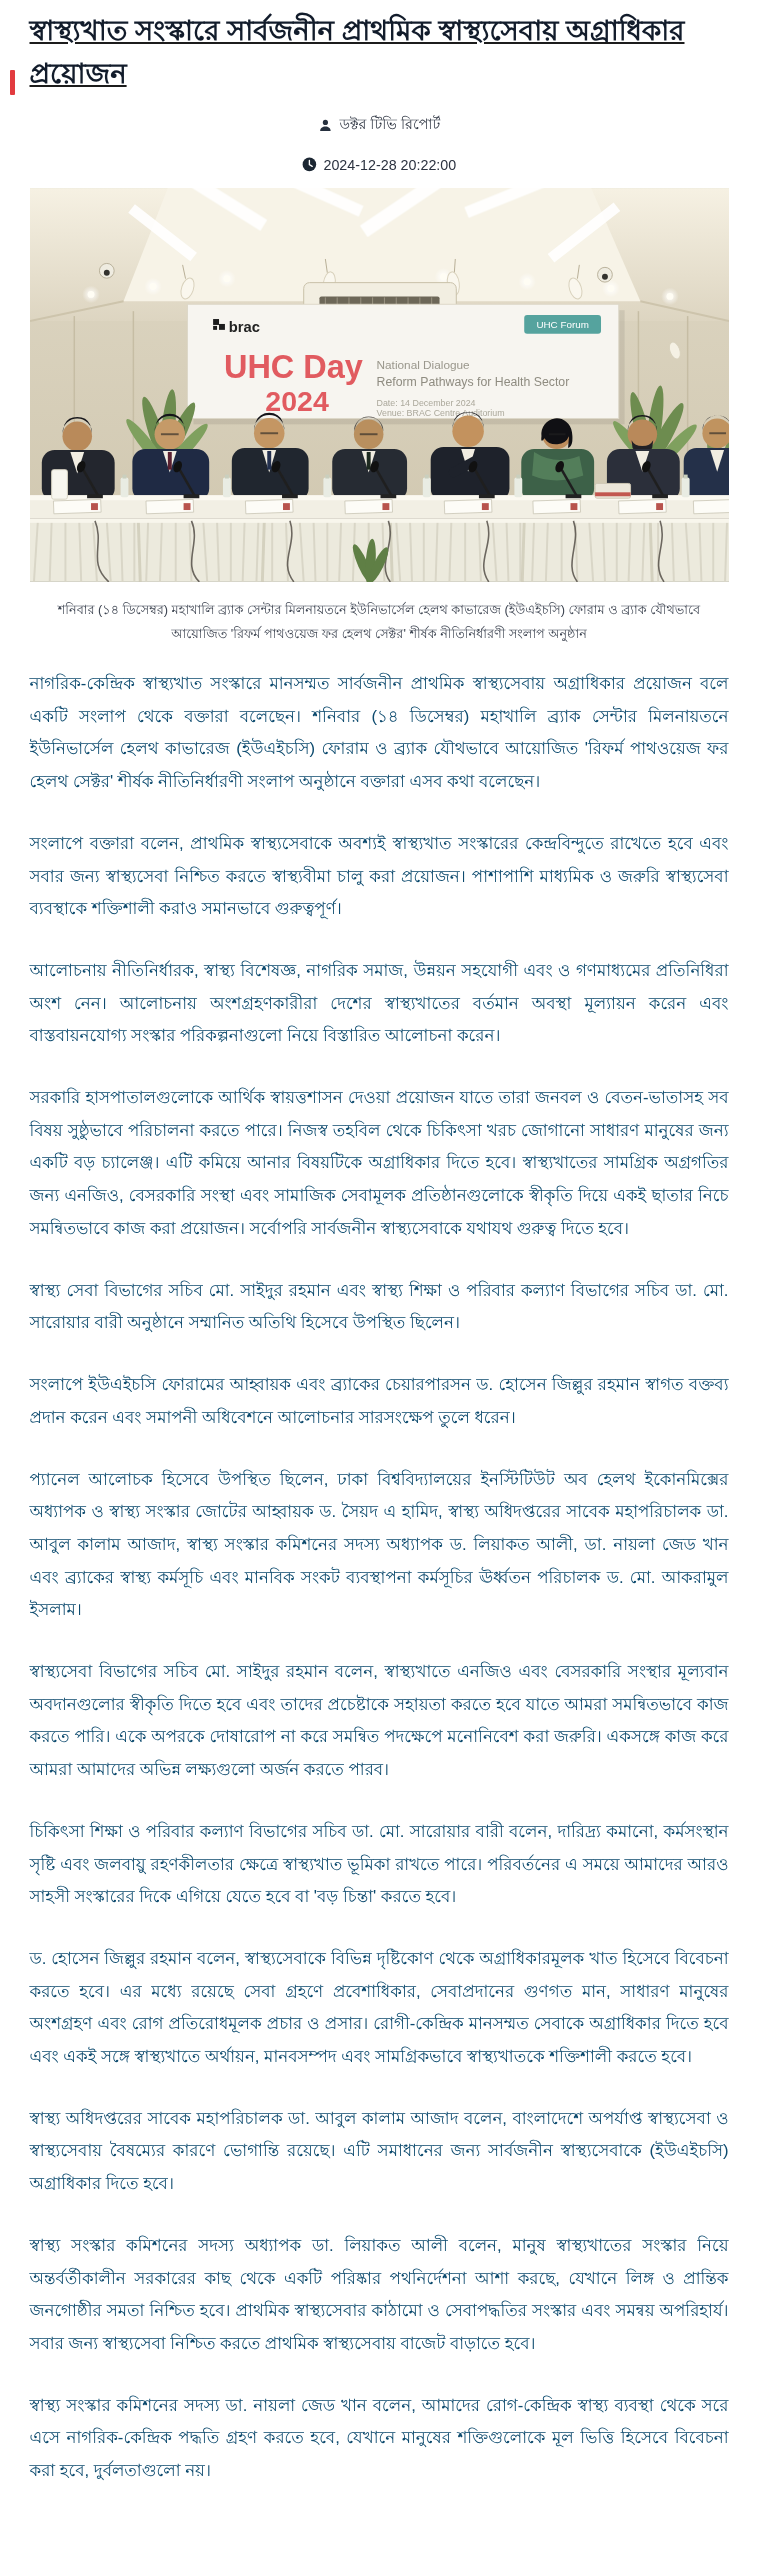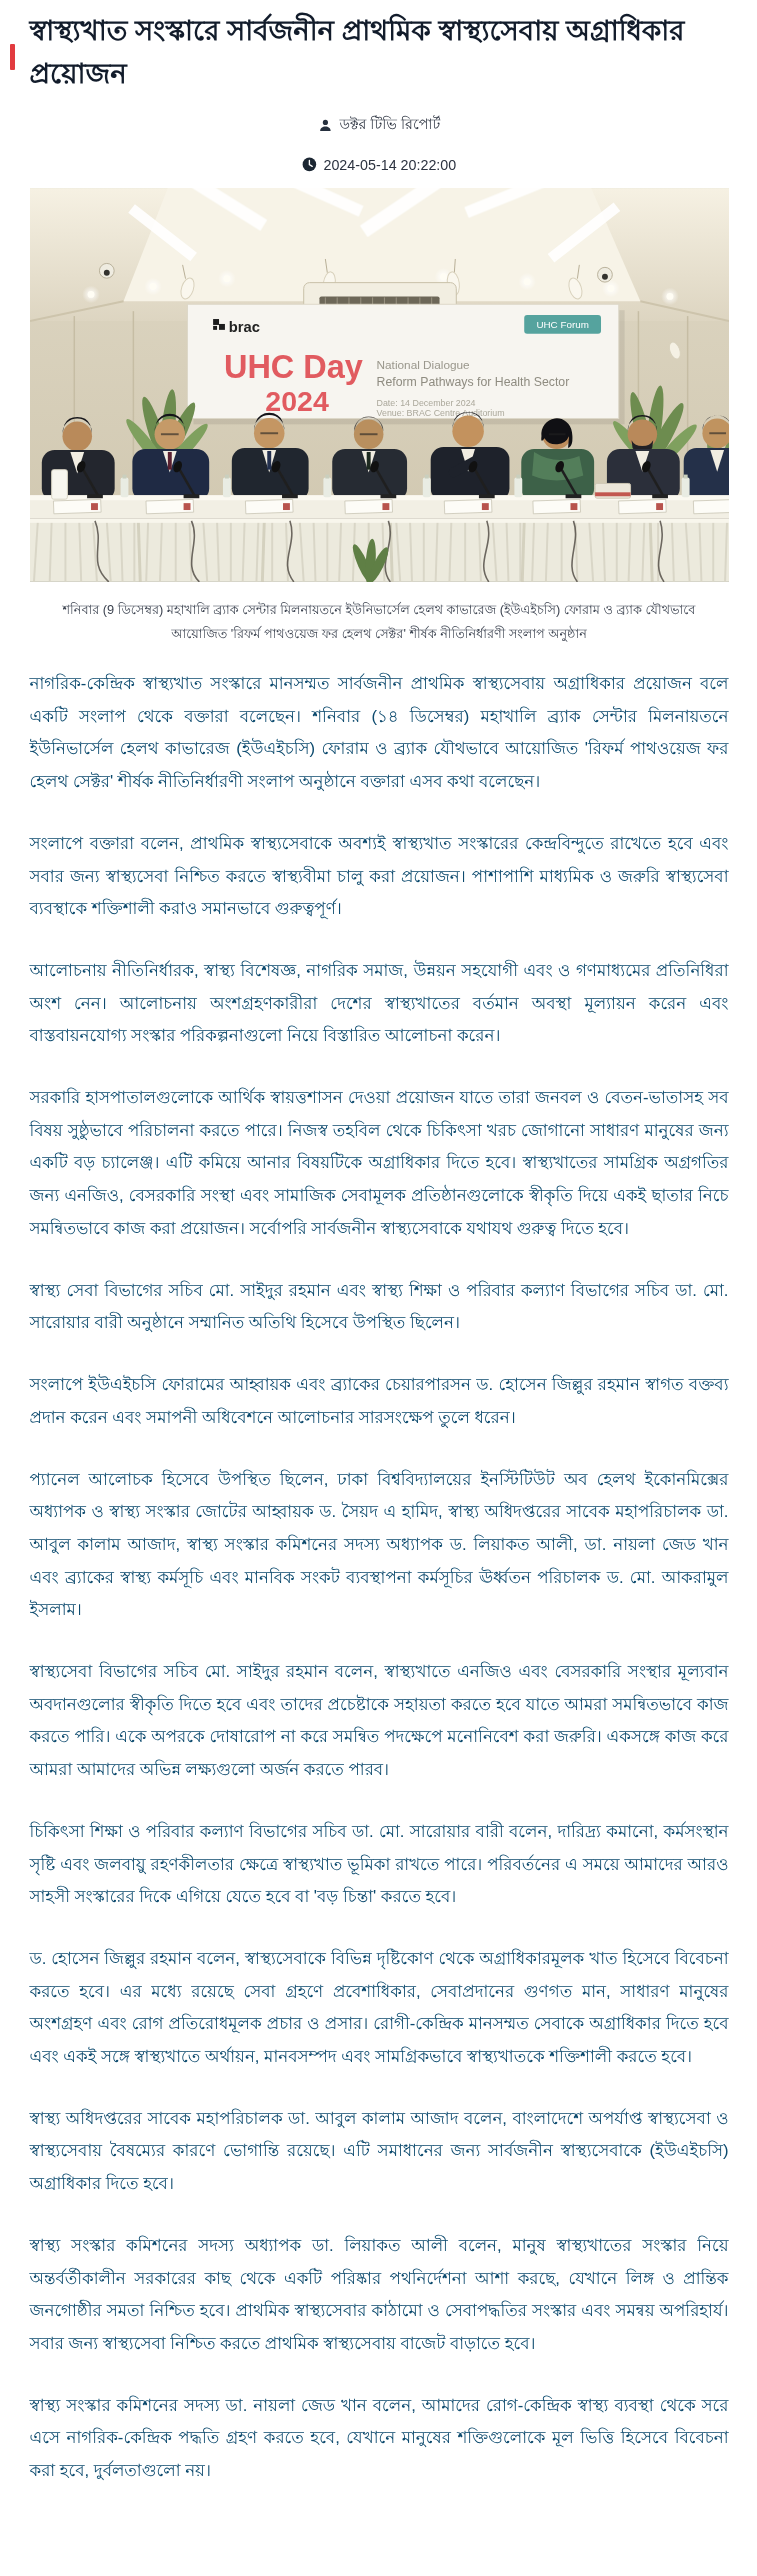--- a/index.html
+++ b/index.html
@@ -4,21 +4,21 @@
 <style>
   html,body{margin:0;padding:0;background:#ffffff;}
   body{
     width:758px;
     font-family:"Liberation Sans","DejaVu Sans",sans-serif;
     color:#1c1c1c;
     -webkit-font-smoothing:antialiased;
   }
   .page{padding:9.8px 29.5px 29.5px 29.5px;}
   
-  .headline-row{display:flex;align-items:center;margin-left:-19.7px;}
+  .headline-row{display:flex;align-items:flex-end;margin-left:-19.7px;text-decoration:underline;}
   .accent-bar{flex:0 0 4.9px;width:4.9px;height:25.6px;background:#e23b3f;margin-top:8.9px;margin-right:14.8px;border-radius:1px;}
   h1.title{
     margin:0;font-size:27.6px;line-height:1.55;font-weight:700;color:#121c2b;
   }
   
   .byline{display:flex;align-items:center;gap:9.8px;margin:17.7px 0 15.7px 0;font-size:14.3px;color:#2c3340;flex-direction:column;}
   .byline .item{display:flex;align-items:center;gap:6.9px;}
   .byline .spacer{width:13.8px;}
   .byline svg{display:block;}
   
@@ -56,21 +56,21 @@
       <span>ডক্টর টিভি রিপোর্ট</span>
     </span>
     <span class="spacer"></span>
     <span class="item">
       <span>
         <svg width="14.8" height="14.8" viewBox="0 0 24 24">
           <circle cx="12" cy="12" r="11" fill="#1c2733"></circle>
           <path d="M12 5.5v7l4.6 2.6" stroke="#ffffff" stroke-width="2.2" fill="none" stroke-linecap="round"></path>
         </svg>
       </span>
-      <span>2024-05-14 20:22:00</span>
+      <span>2024-12-28 20:22:00</span>
     </span>
   </div>
 
   <figure class="photo">
     <div class="photo-frame">
       <svg width="699" height="394" viewBox="0 0 710 400">
         <defs>
           <linearGradient id="ceil" x1="0" y1="0" x2="0" y2="1">
             <stop offset="0" stop-color="#f6f1e3"></stop>
             <stop offset="1" stop-color="#ddd5c1"></stop>
@@ -410,21 +410,21 @@
           <path d="M640 338 C 648 362, 630 380, 644 400"></path>
         </g>
 
         <g fill="#5f7f45">
           <ellipse cx="338" cy="382" rx="5" ry="22" transform="rotate(-24 338 382)"></ellipse>
           <ellipse cx="346" cy="380" rx="5" ry="24" transform="rotate(4 346 380)"></ellipse>
           <ellipse cx="354" cy="383" rx="5" ry="20" transform="rotate(26 354 383)"></ellipse>
         </g>
       </svg>
     </div>
-    <figcaption>শনিবার (9 ডিসেম্বর) মহাখালি ব্র্যাক সেন্টার মিলনায়তনে ইউনিভার্সেল হেলথ কাভারেজ (ইউএইচসি) ফোরাম ও ব্র্যাক যৌথভাবে আয়োজিত 'রিফর্ম পাথওয়েজ ফর হেলথ সেক্টর' শীর্ষক নীতিনির্ধারণী সংলাপ অনুষ্ঠান</figcaption>
+    <figcaption>শনিবার (১৪ ডিসেম্বর) মহাখালি ব্র্যাক সেন্টার মিলনায়তনে ইউনিভার্সেল হেলথ কাভারেজ (ইউএইচসি) ফোরাম ও ব্র্যাক যৌথভাবে আয়োজিত 'রিফর্ম পাথওয়েজ ফর হেলথ সেক্টর' শীর্ষক নীতিনির্ধারণী সংলাপ অনুষ্ঠান</figcaption>
   </figure>
 
   <div class="article-body">
     <p>নাগরিক-কেন্দ্রিক স্বাস্থ্যখাত সংস্কারে মানসম্মত সার্বজনীন প্রাথমিক স্বাস্থ্যসেবায় অগ্রাধিকার প্রয়োজন বলে একটি সংলাপ থেকে বক্তারা বলেছেন। শনিবার (১৪ ডিসেম্বর) মহাখালি ব্র্যাক সেন্টার মিলনায়তনে ইউনিভার্সেল হেলথ কাভারেজ (ইউএইচসি) ফোরাম ও ব্র্যাক যৌথভাবে আয়োজিত 'রিফর্ম পাথওয়েজ ফর হেলথ সেক্টর' শীর্ষক নীতিনির্ধারণী সংলাপ অনুষ্ঠানে বক্তারা এসব কথা বলেছেন।</p>
     <p>সংলাপে বক্তারা বলেন, প্রাথমিক স্বাস্থ্যসেবাকে অবশ্যই স্বাস্থ্যখাত সংস্কারের কেন্দ্রবিন্দুতে রাখেতে হবে এবং সবার জন্য স্বাস্থ্যসেবা নিশ্চিত করতে স্বাস্থ্যবীমা চালু করা প্রয়োজন। পাশাপাশি মাধ্যমিক ও জরুরি স্বাস্থ্যসেবা ব্যবস্থাকে শক্তিশালী করাও সমানভাবে গুরুত্বপূর্ণ।</p>
     <p>আলোচনায় নীতিনির্ধারক, স্বাস্থ্য বিশেষজ্ঞ, নাগরিক সমাজ, উন্নয়ন সহযোগী এবং ও গণমাধ্যমের প্রতিনিধিরা অংশ নেন। আলোচনায় অংশগ্রহণকারীরা দেশের স্বাস্থ্যখাতের বর্তমান অবস্থা মূল্যায়ন করেন এবং বাস্তবায়নযোগ্য সংস্কার পরিকল্পনাগুলো নিয়ে বিস্তারিত আলোচনা করেন।</p>
     <p>সরকারি হাসপাতালগুলোকে আর্থিক স্বায়ত্তশাসন দেওয়া প্রয়োজন যাতে তারা জনবল ও বেতন-ভাতাসহ সব বিষয় সুষ্ঠুভাবে পরিচালনা করতে পারে। নিজস্ব তহবিল থেকে চিকিৎসা খরচ জোগানো সাধারণ মানুষের জন্য একটি বড় চ্যালেঞ্জ। এটি কমিয়ে আনার বিষয়টিকে অগ্রাধিকার দিতে হবে। স্বাস্থ্যখাতের সামগ্রিক অগ্রগতির জন্য এনজিও, বেসরকারি সংস্থা এবং সামাজিক সেবামূলক প্রতিষ্ঠানগুলোকে স্বীকৃতি দিয়ে একই ছাতার নিচে সমন্বিতভাবে কাজ করা প্রয়োজন। সর্বোপরি সার্বজনীন স্বাস্থ্যসেবাকে যথাযথ গুরুত্ব দিতে হবে।</p>
     <p>স্বাস্থ্য সেবা বিভাগের সচিব মো. সাইদুর রহমান এবং স্বাস্থ্য শিক্ষা ও পরিবার কল্যাণ বিভাগের সচিব ডা. মো. সারোয়ার বারী অনুষ্ঠানে সম্মানিত অতিথি হিসেবে উপস্থিত ছিলেন।</p>
     <p>সংলাপে ইউএইচসি ফোরামের আহ্বায়ক এবং ব্র্যাকের চেয়ারপারসন ড. হোসেন জিল্লুর রহমান স্বাগত বক্তব্য প্রদান করেন এবং সমাপনী অধিবেশনে আলোচনার সারসংক্ষেপ তুলে ধরেন।</p>
     <p>প্যানেল আলোচক হিসেবে উপস্থিত ছিলেন, ঢাকা বিশ্ববিদ্যালয়ের ইনস্টিটিউট অব হেলথ ইকোনমিক্সের অধ্যাপক ও স্বাস্থ্য সংস্কার জোটের আহ্বায়ক ড. সৈয়দ এ হামিদ, স্বাস্থ্য অধিদপ্তরের সাবেক মহাপরিচালক ডা. আবুল কালাম আজাদ, স্বাস্থ্য সংস্কার কমিশনের সদস্য অধ্যাপক ড. লিয়াকত আলী, ডা. নায়লা জেড খান এবং ব্র্যাকের স্বাস্থ্য কর্মসূচি এবং মানবিক সংকট ব্যবস্থাপনা কর্মসূচির ঊর্ধ্বতন পরিচালক ড. মো. আকরামুল ইসলাম।</p>

